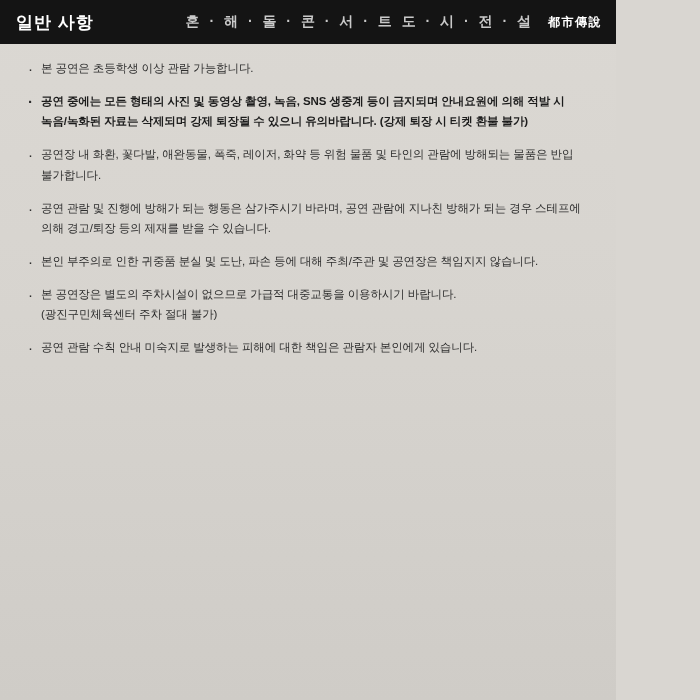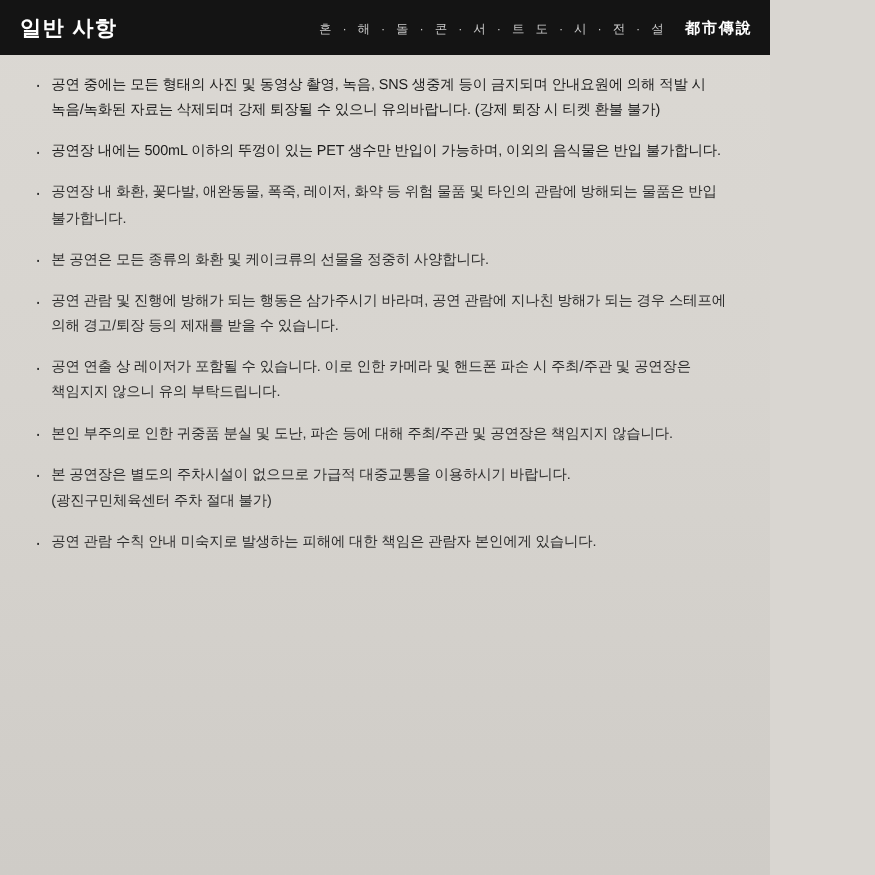--- a/index.html
+++ b/index.html
@@ -41,23 +41,23 @@
     white-space: nowrap;
   }
   .header-right {
     display: flex;
     align-items: baseline;
     gap: 14px;
     white-space: nowrap;
   }
   .header-sub {
     color: #c9c9c9;
-    font-size: 10px;
+    font-size: 14px;
     letter-spacing: 3px;
-    font-weight: normal;
+    font-weight: bold;
   }
   .header-logo {
     color: #ffffff;
     font-size: 12px;
     font-weight: bold;
     letter-spacing: 1.5px;
     font-family: "DejaVu Serif", "Liberation Serif", serif;
   }
   
   .content {
@@ -81,21 +81,21 @@
   li.notice-item::before {
     content: "·";
     position: absolute;
     left: 2px;
     top: -1px;
     font-size: 15px;
     line-height: 1.6;
     color: #2d2d2d;
   }
   li.notice-item.bold {
-    font-weight: normal;
+    font-weight: bold;
     color: #1c1c1c;
   }
   li.notice-item .txt {
     display: block;
     white-space: pre-wrap;
   }
 </style>
 </head>
 <body>
 
@@ -104,41 +104,34 @@
   <div class="header">
     <div class="header-title">일반 사항</div>
     <div class="header-right">
       <div class="header-sub">혼 · 해 · 돌 · 콘 · 서 · 트     도 · 시 · 전 · 설</div>
       <div class="header-logo">都市傳說</div>
     </div>
   </div>
 
   <div class="content">
     <ul class="notice-list">
+        <li class="notice-item">
+          <span class="txt">본 공연은 초등학생 이상 관람 가능합니다.</span>
+        </li>
         <li class="notice-item bold">
           <span class="txt">공연 중에는 모든 형태의 사진 및 동영상 촬영, 녹음, SNS 생중계 등이 금지되며 안내요원에 의해 적발 시
 녹음/녹화된 자료는 삭제되며 강제 퇴장될 수 있으니 유의바랍니다. (강제 퇴장 시 티켓 환불 불가)</span>
-        </li>
-        <li class="notice-item bold">
-          <span class="txt">공연장 내에는 500mL 이하의 뚜껑이 있는 PET 생수만 반입이 가능하며, 이외의 음식물은 반입 불가합니다.</span>
         </li>
         <li class="notice-item">
           <span class="txt">공연장 내 화환, 꽃다발, 애완동물, 폭죽, 레이저, 화약 등 위험 물품 및 타인의 관람에 방해되는 물품은 반입
 불가합니다.</span>
         </li>
         <li class="notice-item">
-          <span class="txt">본 공연은 모든 종류의 화환 및 케이크류의 선물을 정중히 사양합니다.</span>
-        </li>
-        <li class="notice-item">
           <span class="txt">공연 관람 및 진행에 방해가 되는 행동은 삼가주시기 바라며, 공연 관람에 지나친 방해가 되는 경우 스테프에
 의해 경고/퇴장 등의 제재를 받을 수 있습니다.</span>
-        </li>
-        <li class="notice-item">
-          <span class="txt">공연 연출 상 레이저가 포함될 수 있습니다. 이로 인한 카메라 및 핸드폰 파손 시 주최/주관 및 공연장은
-책임지지 않으니 유의 부탁드립니다.</span>
         </li>
         <li class="notice-item">
           <span class="txt">본인 부주의로 인한 귀중품 분실 및 도난, 파손 등에 대해 주최/주관 및 공연장은 책임지지 않습니다.</span>
         </li>
         <li class="notice-item">
           <span class="txt">본 공연장은 별도의 주차시설이 없으므로 가급적 대중교통을 이용하시기 바랍니다.
 (광진구민체육센터 주차 절대 불가)</span>
         </li>
         <li class="notice-item">
           <span class="txt">공연 관람 수칙 안내 미숙지로 발생하는 피해에 대한 책임은 관람자 본인에게 있습니다.</span>

